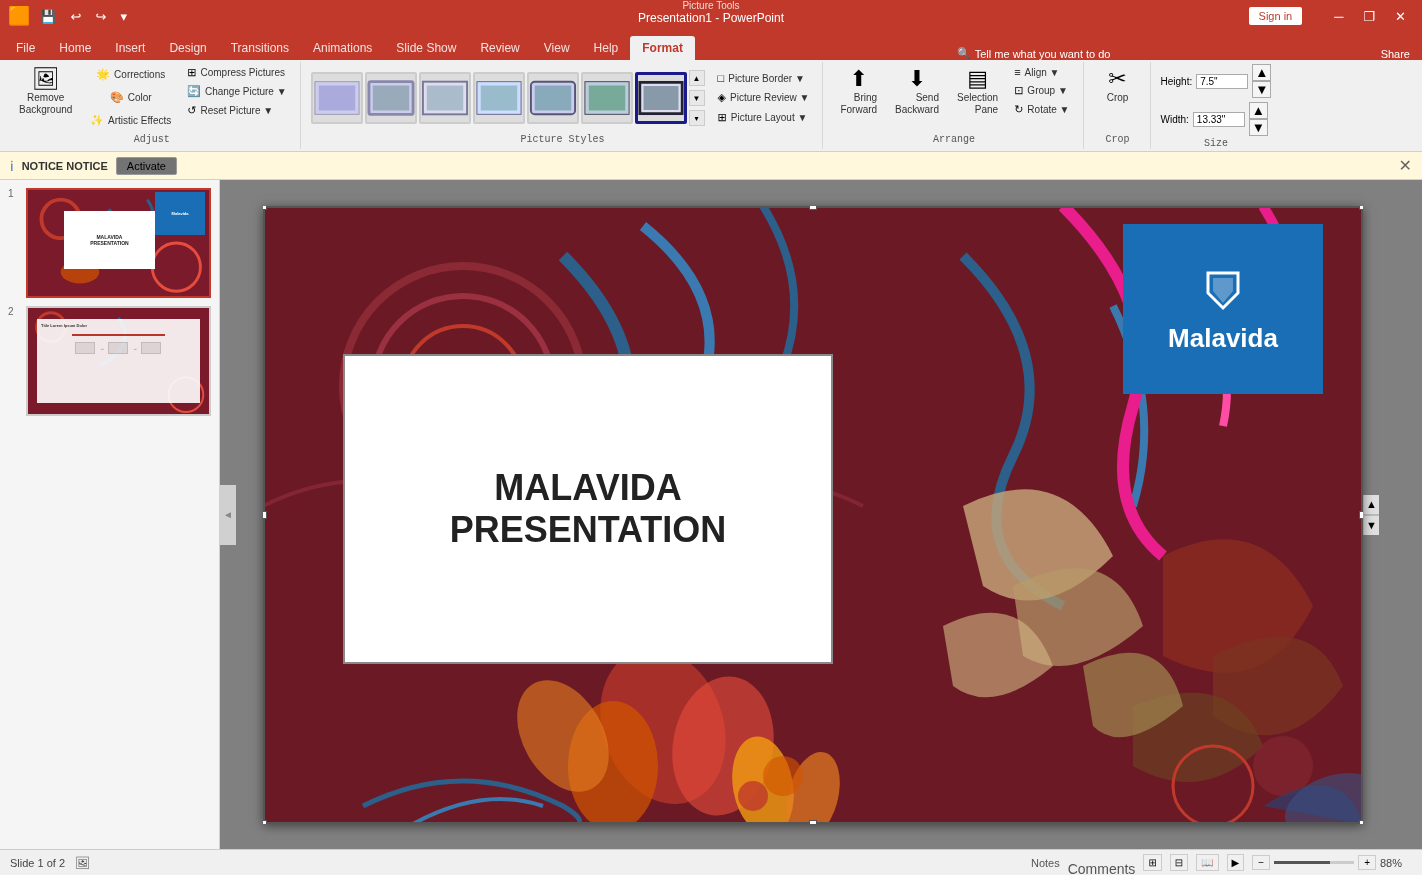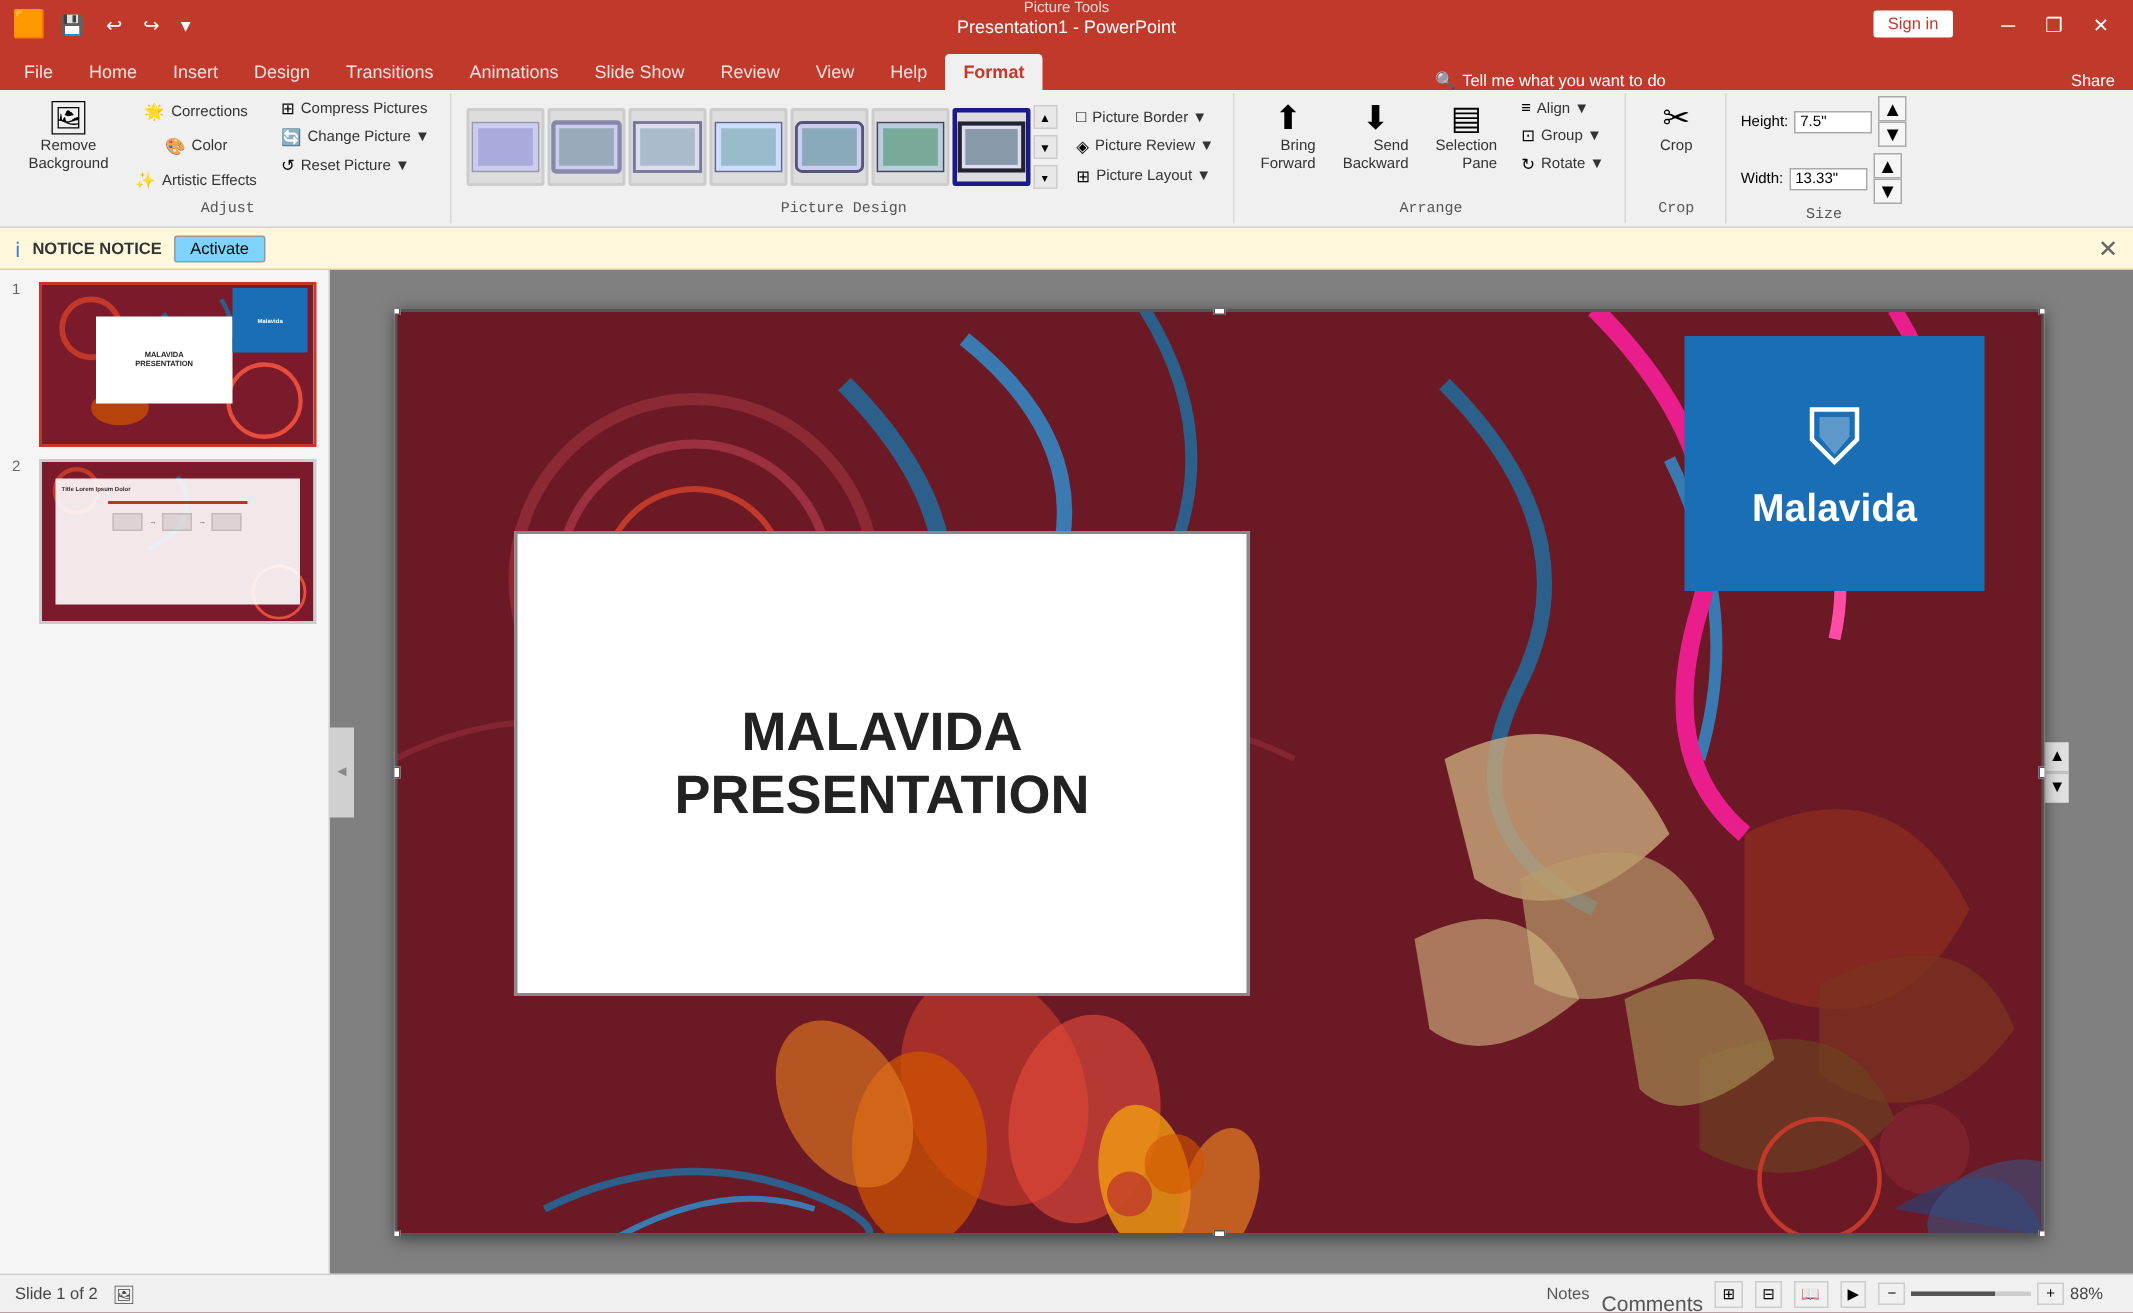--- a/index.html
+++ b/index.html
@@ -128,21 +128,21 @@
       height: 28px;
       display: flex;
       align-items: center;
       padding: 0 10px;
       gap: 8px;
       font-size: 11px;
     }
     .notif-icon { color: #3a7bd5; font-size: 14px; }
     .notif-title { font-weight: bold; color: #333; }
     .notif-text { color: #333; }
-    .notif-activate { background: #7dd3fc; border: 1px solid #999; padding: 2px 10px; font-size: 11px; cursor: pointer; border-radius: 2px; }
+    .notif-activate { background: #737373; border: 1px solid #999; padding: 2px 10px; font-size: 11px; cursor: pointer; border-radius: 2px; }
     .notif-close { margin-left: auto; cursor: pointer; font-size: 16px; color: #666; }
 
     
     .main-area {
       display: flex;
       height: calc(875px - 32px - 28px - 92px - 28px - 26px);
       background: #b0b0b0;
     }
 
     
@@ -491,21 +491,21 @@
         <div class="ribbon-btn-small">
           <span>◈</span>
           <span class="btn-label">Picture Review ▼</span>
         </div>
         <div class="ribbon-btn-small">
           <span>⊞</span>
           <span class="btn-label">Picture Layout ▼</span>
         </div>
       </div>
     </div>
-    <div class="ribbon-group-label">Picture Design</div>
+    <div class="ribbon-group-label">Picture Styles</div>
   </div>
 
   <div class="ribbon-group" style="min-width:200px;">
     <div class="ribbon-group-inner">
 
       <div class="ribbon-btn">
         <span class="btn-icon">⬆</span>
         <span class="btn-label" style="white-space:pre-line;">Bring
 Forward</span>
       </div>

